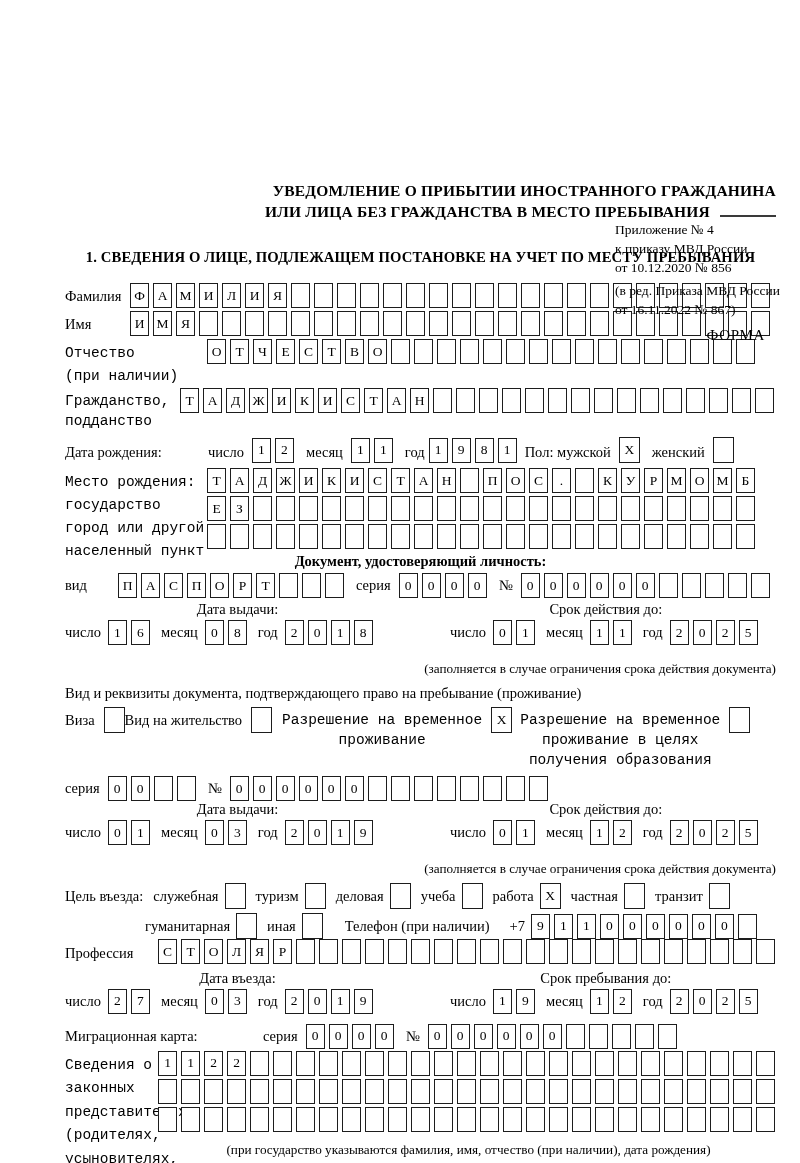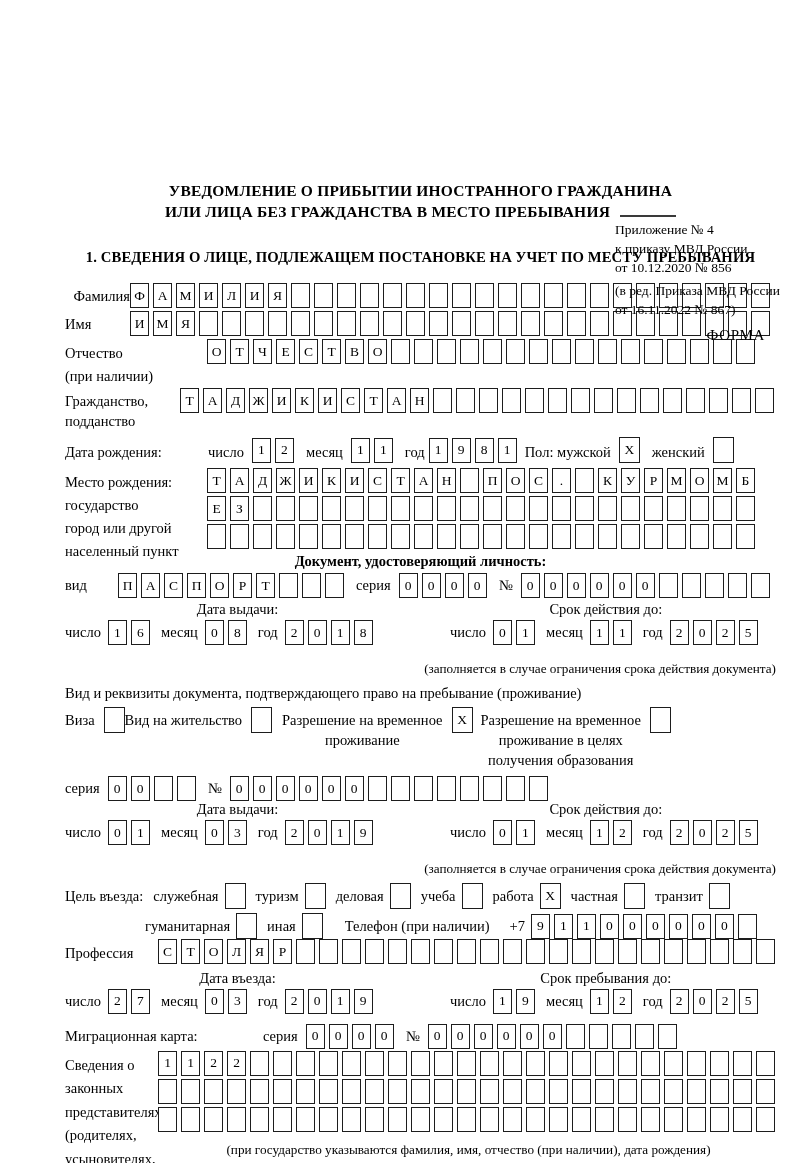--- a/index.html
+++ b/index.html
@@ -8,46 +8,46 @@
     font-family:"Liberation Serif","DejaVu Serif",serif;
     font-size:14.5px; overflow:hidden; position:relative;
   }
   .page { position:relative; width:800px; height:1163px; padding:0 24px 0 65px; box-sizing:border-box; }
 
   
   .annex { position:absolute; left:615px; top:40px; font-size:13.5px; line-height:19px; }
   .annex .rev { margin-top:4px; }
   .form-label { position:absolute; right:35px; top:147px; font-weight:normal; font-size:15px; letter-spacing:.6px; }
 
-  .title { margin:180px 0 0 0; text-align:center; font-weight:bold; font-size:15.5px; line-height:21px; letter-spacing:.2px; }
+  .title { margin:180px 0 0 0; text-align:right; font-weight:bold; font-size:15.5px; line-height:21px; letter-spacing:.2px; }
   .blank { display:inline-block; width:56px; border-bottom:2px solid #3a3a3a; margin-left:10px; height:12px; }
   .section1 { margin-top:26px; text-align:center; font-weight:bold; font-size:14.7px; line-height:19px; letter-spacing:.1px; }
 
   
   .cbox {
     display:inline-flex; flex:none; align-items:center; justify-content:center;
     width:19px; height:25px; border:1.6px solid #1d1d1d; margin-right:4px;
     font-size:13.5px; background:#fff; box-sizing:border-box;
   }
   .ck { width:21px; height:26px; margin:0; }
 
   .frow { display:flex; align-items:flex-start; }
   .flabel { flex:none; line-height:20px; padding-top:3px; }
-  .pre { white-space:pre-line; }
+  .pre { white-space:pre-line;font-family:Liberation Mono, monospace; }
   .boxes { display:flex; flex:none; }
   .boxcol .boxes { margin-bottom:3px; }
 
   .w65  { width:65px; }
   .w115 { width:115px; }
   .w142 { width:142px; line-height:23px; }
   .w93  { width:93px; line-height:23.5px; }
   .w190 { width:190px; }
 
   .mt3 { margin-top:3px; } .mt6 { margin-top:6px; } .mt5 { margin-top:5px; }
-  .mt16 { margin-top:16px;text-align:right; } .mt2 { margin-top:2px; } .mt4 { margin-top:4px; } .mt10 { margin-top:10px; }
+  .mt16 { margin-top:16px; } .mt2 { margin-top:2px; } .mt4 { margin-top:4px; } .mt10 { margin-top:10px; }
 
   .inline-lbl { padding:3px 8px 0 8px; line-height:20px; flex:none; }
   .inline-lbl.first { padding-left:0; }
 
   .doc-heading { text-align:center; font-weight:bold; font-size:14.5px; margin-top:-12px; line-height:20px; }
 
   .dates2 { display:flex; }
   .dcol { display:flex; flex-direction:column; }
   .dcol.left { width:345px; }
   .dcol.right { margin-left:40px; }

